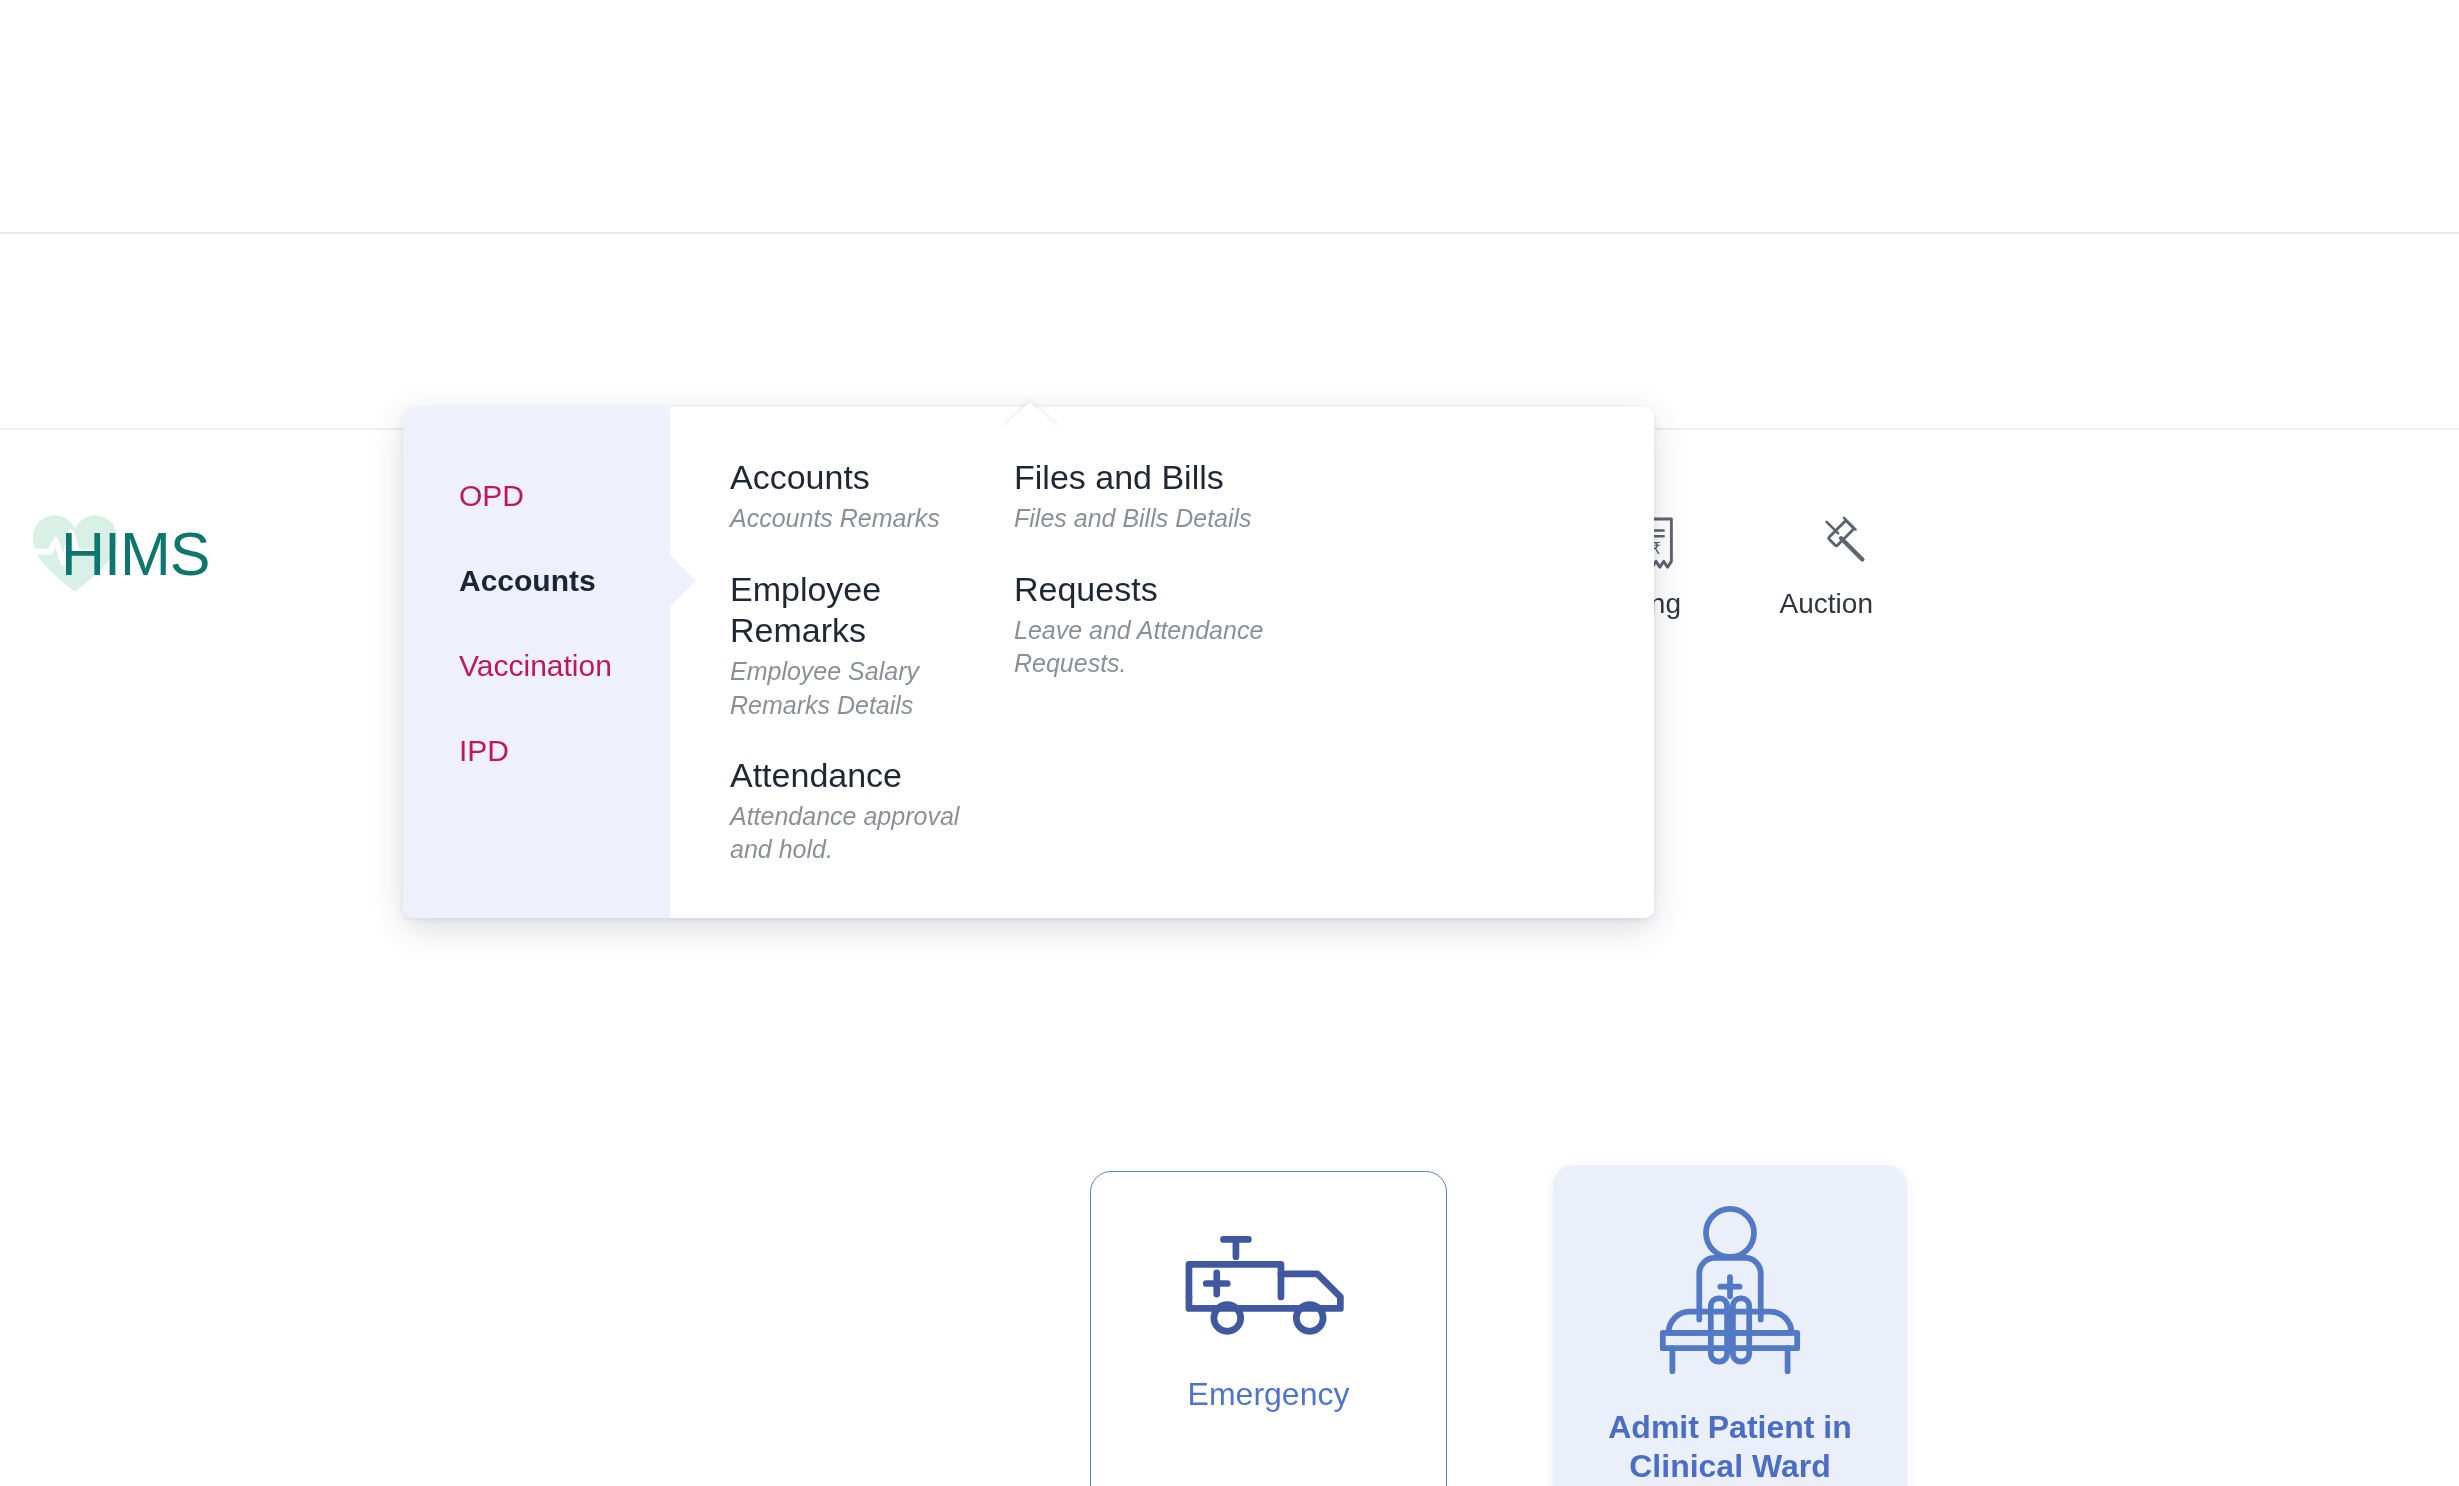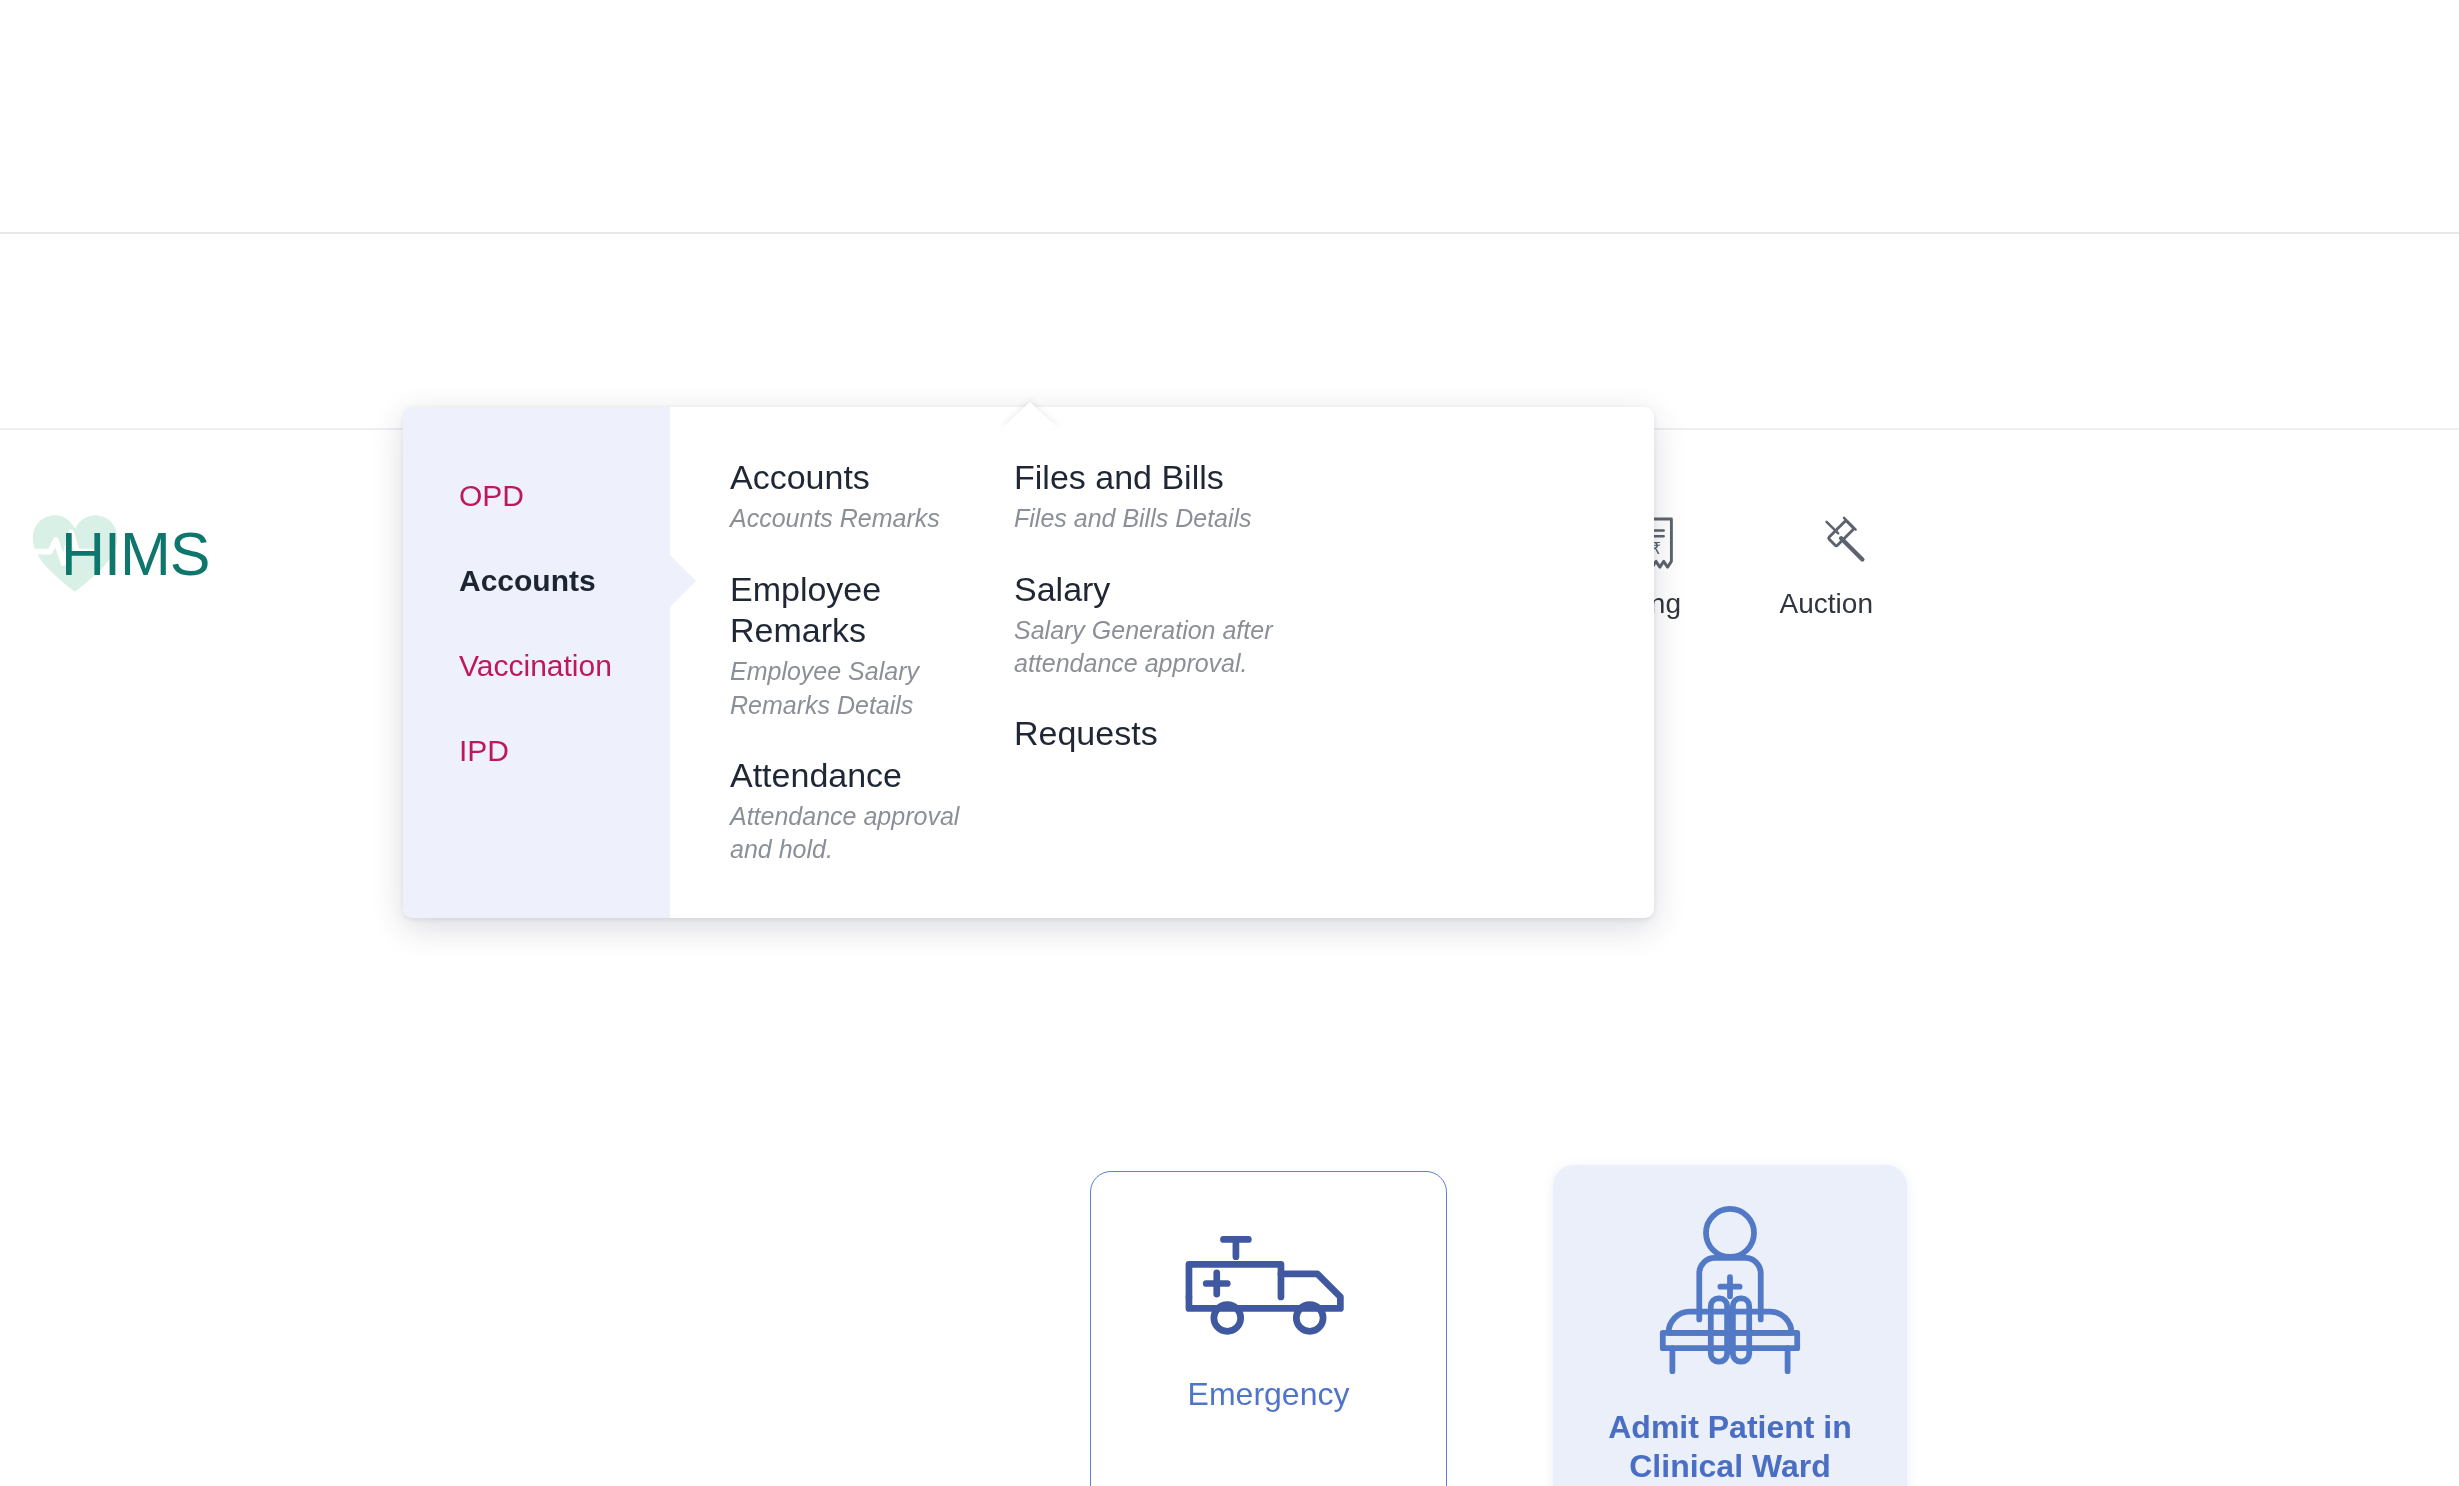--- a/index.html
+++ b/index.html
@@ -287,25 +287,22 @@
           <div class="mm-desc">Attendance approval and hold.</div>
         </div>
       </div>
 
       <div class="mm-col-r">
         <div class="mm-entry">
           <div class="mm-title">Files and Bills</div>
           <div class="mm-desc">Files and Bills Details</div>
         </div>
         <div class="mm-entry">
-          <div class="mm-title">Salary</div>
-          <div class="mm-desc">Salary Generation after attendance approval.</div>
-        </div>
-        <div class="mm-entry">
           <div class="mm-title">Requests</div>
+          <div class="mm-desc">Leave and Attendance Requests.</div>
         </div>
       </div>
 
     </div>
   </div>
 
 </div>
 
 
 </body></html>

